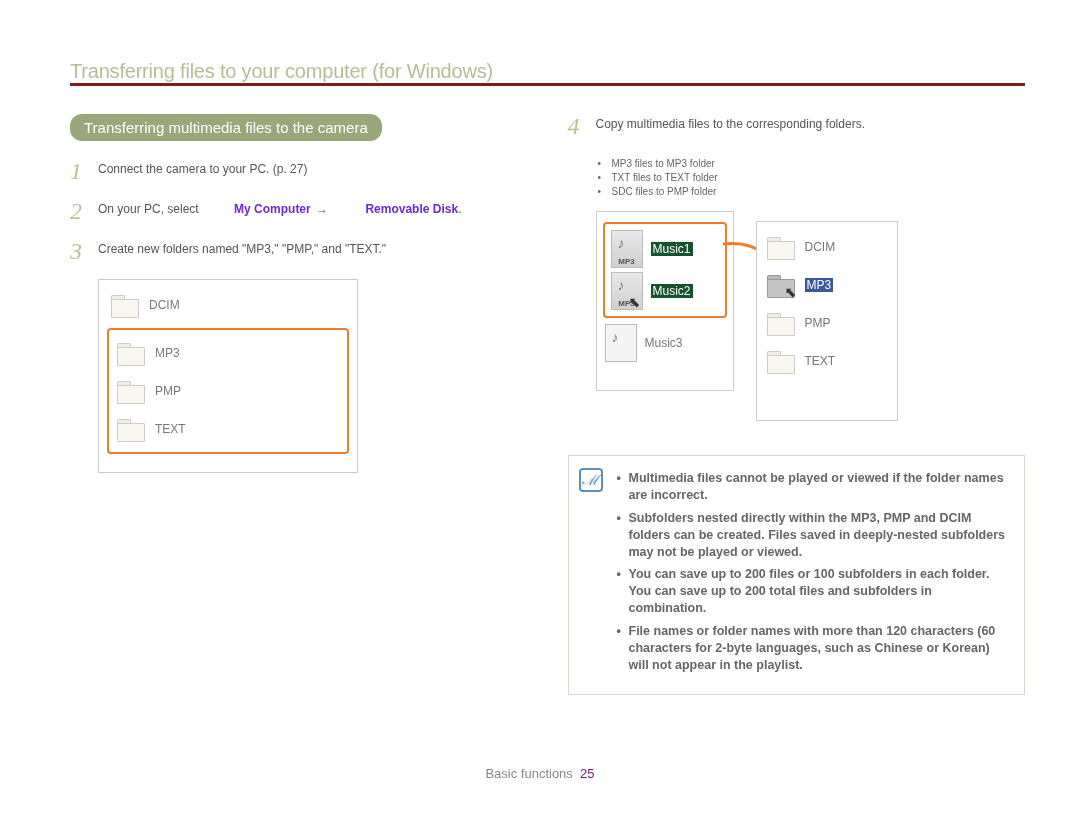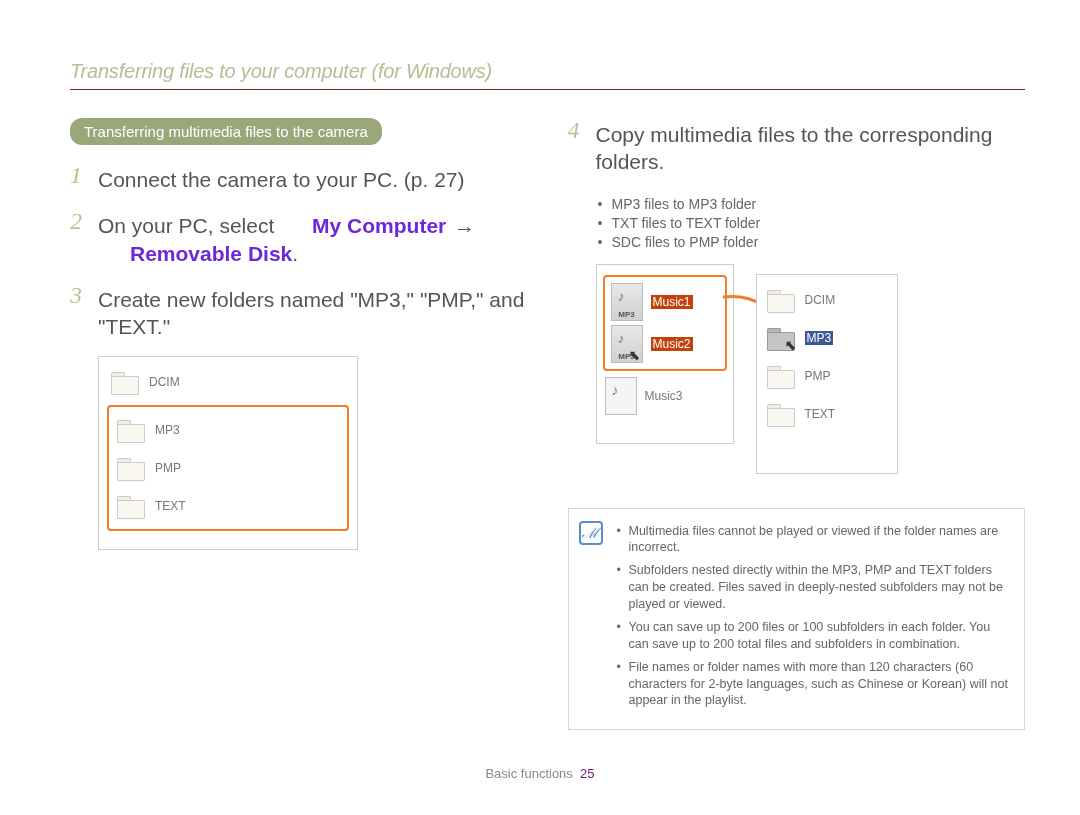--- a/index.html
+++ b/index.html
@@ -13,24 +13,23 @@
     position: relative;
   }
   .page {
     padding: 60px 55px 0 70px;
   }
   .header-title {
     font-size: 20px;
     font-weight: 300;
     color: #b3bf93;
     letter-spacing: -0.2px;
-    border-bottom: 1px solid #7f1d1d;
-    padding-bottom: 6px;
+    border-bottom: 3px solid #7f1d1d;
+    padding-bottom: 0;
     margin-bottom: 28px;
-    font-style: italic;
   }
   .columns {
     display: flex;
     gap: 40px;
   }
   .col { flex: 1; }
   .pill {
     display: inline-block;
     background: #99a77a;
     color: #fff;
@@ -47,31 +46,31 @@
   }
   .step-num {
     font-family: Georgia, 'Times New Roman', serif;
     font-style: italic;
     font-size: 24px;
     color: #b5c590;
     line-height: 1;
     min-width: 18px;
   }
   .step-text {
-    font-size: 21px;
+    font-size: 12px;
     color: #555;
     line-height: 1.3;
     padding-top: 3px;
   }
   .step-text b { font-weight: 700; color: #6d28d9; margin-left: 32px; }
   .arrow { padding: 0 2px; }
   .sub-bullets {
     margin: 20px 0 14px 30px;
     padding: 0;
-    font-size: 14px;
+    font-size: 10px;
     color: #666;
   }
   .sub-bullets li {
     list-style: none;
     padding-left: 14px;
     position: relative;
     margin-bottom: 3px;
   }
   .sub-bullets li::before {
     content: "•";
@@ -139,21 +138,21 @@
   .mp3-file .note {
     position: absolute; top:4px; left:6px;
     font-size:14px; color:#777;
   }
   .mp3-file .lbl {
     position: absolute; bottom:1px; left:0; right:0;
     text-align:center; font-size:8px; font-weight:bold;
     color:#555;
   }
   .sel-label {
-    background:#c2410c; color:#fff; padding:0 2px;
+    background:#14532d; color:#fff; padding:0 2px;
     font-size:12px;
   }
   
   .illus {
     position: relative;
     height: 220px;
     margin-left: 28px;
   }
   .win-src {
     position: absolute;
@@ -203,20 +202,21 @@
     font-family: Georgia, serif;
     font-size: 15px;
   }
   .info ul { margin:0; padding:0; }
   .info li {
     list-style: none;
     padding-left: 12px;
     position: relative;
     margin-bottom: 6px;
     line-height: 1.35;
+    font-weight: bold;
   }
   .info li::before {
     content: "•";
     position: absolute; left: 0;
   }
   .footer {
     position: absolute;
     bottom: 34px;
     left: 0; right: 0;
     text-align: center;
@@ -342,21 +342,21 @@
             <span class="folder-icon"></span>
             <span>TEXT</span>
           </div>
         </div>
       </div>
 
       <div class="info">
         <div class="info-icon">ℳ</div>
         <ul>
           <li>Multimedia files cannot be played or viewed if the folder names are incorrect.</li>
-          <li>Subfolders nested directly within the MP3, PMP and TEXT folders can be created. Files saved in deeply-nested subfolders may not be played or viewed.</li>
+          <li>Subfolders nested directly within the MP3, PMP and DCIM folders can be created. Files saved in deeply-nested subfolders may not be played or viewed.</li>
           <li>You can save up to 200 files or 100 subfolders in each folder. You can save up to 200 total files and subfolders in combination.</li>
           <li>File names or folder names with more than 120 characters (60 characters for 2-byte languages, such as Chinese or Korean) will not appear in the playlist.</li>
         </ul>
       </div>
 
     </div>
   </div>
 </div>
 
 <div class="footer">

